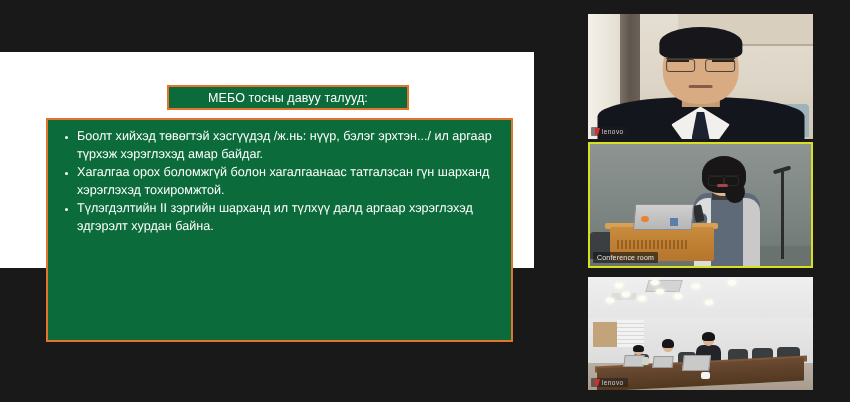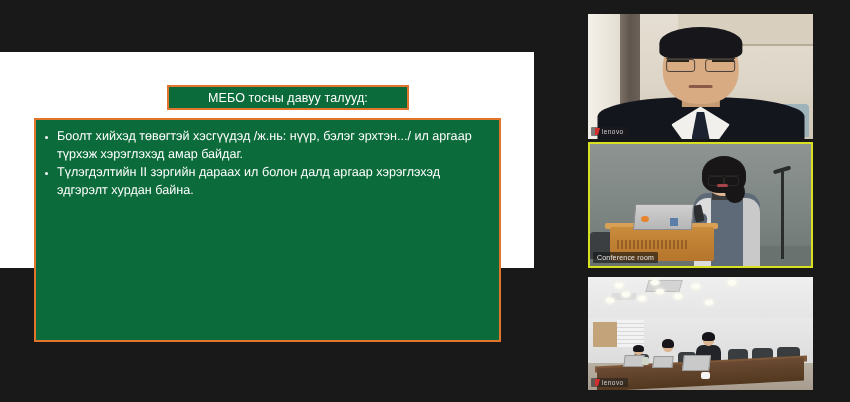--- a/index.html
+++ b/index.html
@@ -52,28 +52,28 @@
   #slide-title-chip .t {
     color: #ffffff;
     font-size: 12.5px;
     letter-spacing: 0.1px;
     white-space: nowrap;
   }
 
   
   #slide-body-box {
     position: absolute;
-    left: 34px;
+    left: 46px;
     top: 66px;
     width: 467px;
     height: 224px;
     background: #0b6b3a;
     border: 2px solid #e2742b;
     box-sizing: border-box;
-    padding: 8px 10px 6px 4px;
+    padding: 8px 10px 6px 12px;
   }
   ul.bullets {
     list-style: none;
     margin: 0;
     padding: 0;
   }
   ul.bullets > li {
     position: relative;
     color: #ffffff;
     font-size: 12.6px;
@@ -255,21 +255,22 @@
   <div id="share-region">
     <div id="slide-surface">
 
       <div id="slide-title-chip">
         <span class="t">МЕБО тосны давуу талууд:</span>
       </div>
 
       <div id="slide-body-box">
         <ul class="bullets">
           <li>Боолт хийхэд төвөгтэй хэсгүүдэд /ж.нь: нүүр, бэлэг эрхтэн.../ ил аргаар түрхэж хэрэглэхэд амар байдаг.</li>
-          <li>Түлэгдэлтийн II зэргийн дараах ил болон далд аргаар хэрэглэхэд эдгэрэлт хурдан байна.</li>
+          <li>Хагалгаа орох боломжгүй болон хагалгаанаас татгалзсан гүн шарханд хэрэглэхэд тохиромжтой.</li>
+          <li>Түлэгдэлтийн II зэргийн шарханд ил түлхүү далд аргаар хэрэглэхэд эдгэрэлт хурдан байна.</li>
         </ul>
       </div>
 
     </div>
   </div>
 
   <div id="video-strip">
 
     <div class="tile t1">
       <div class="scene">

